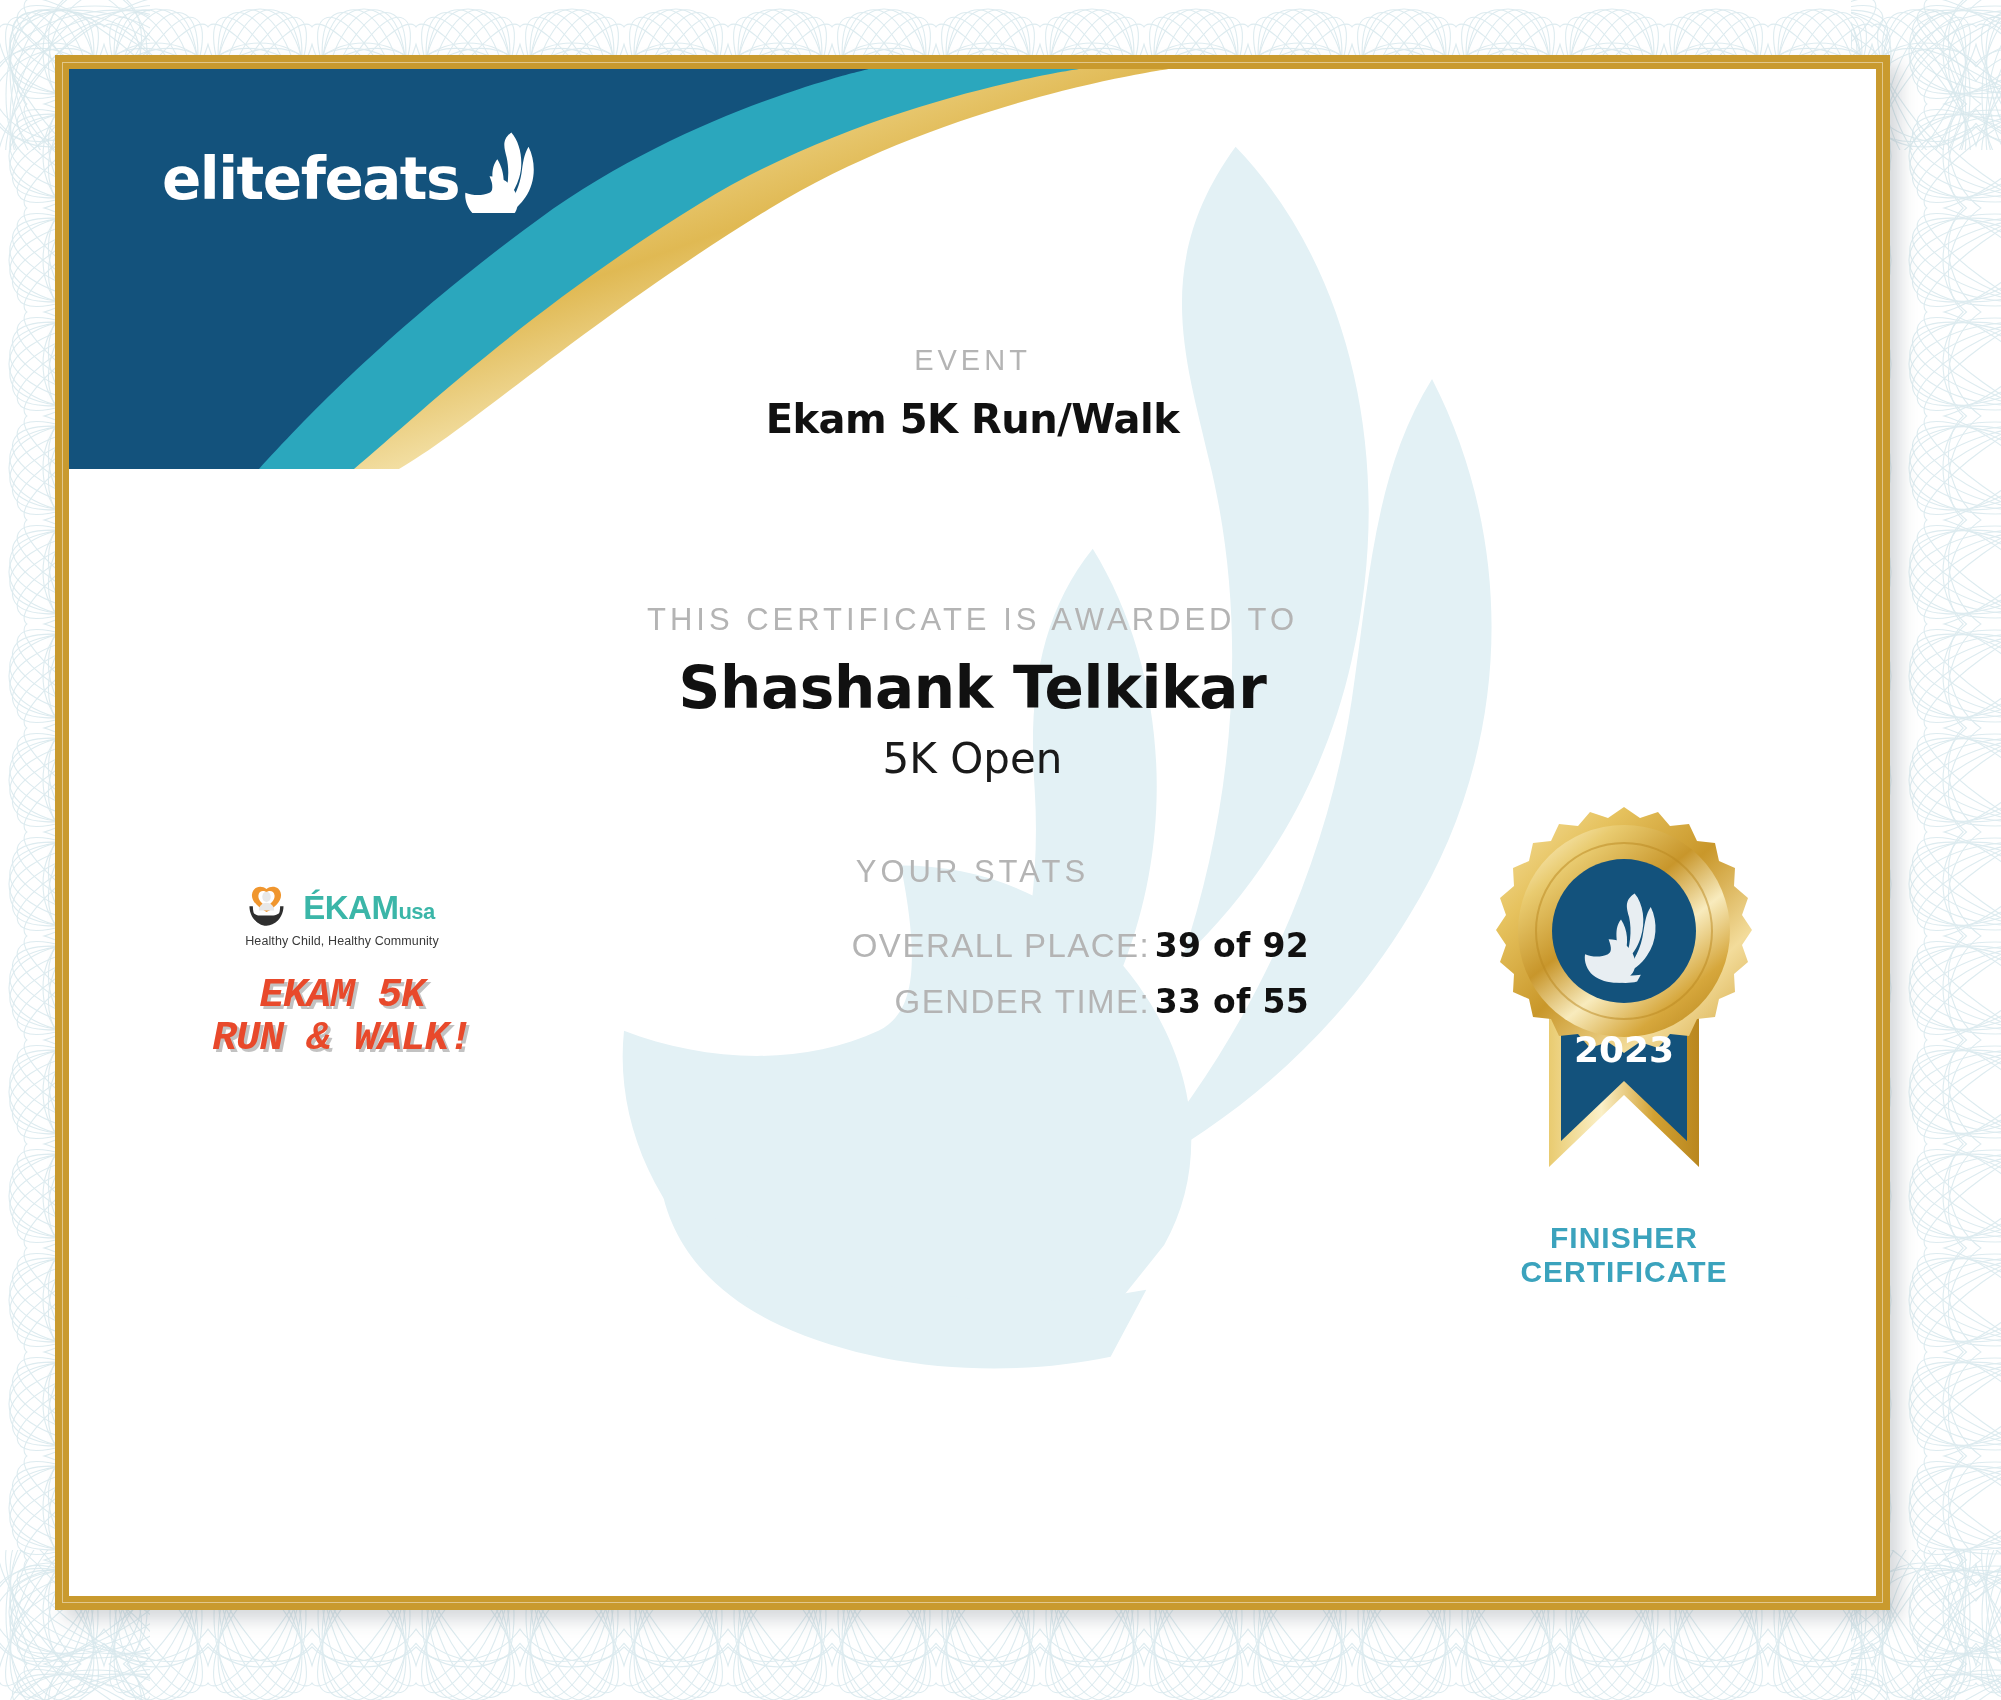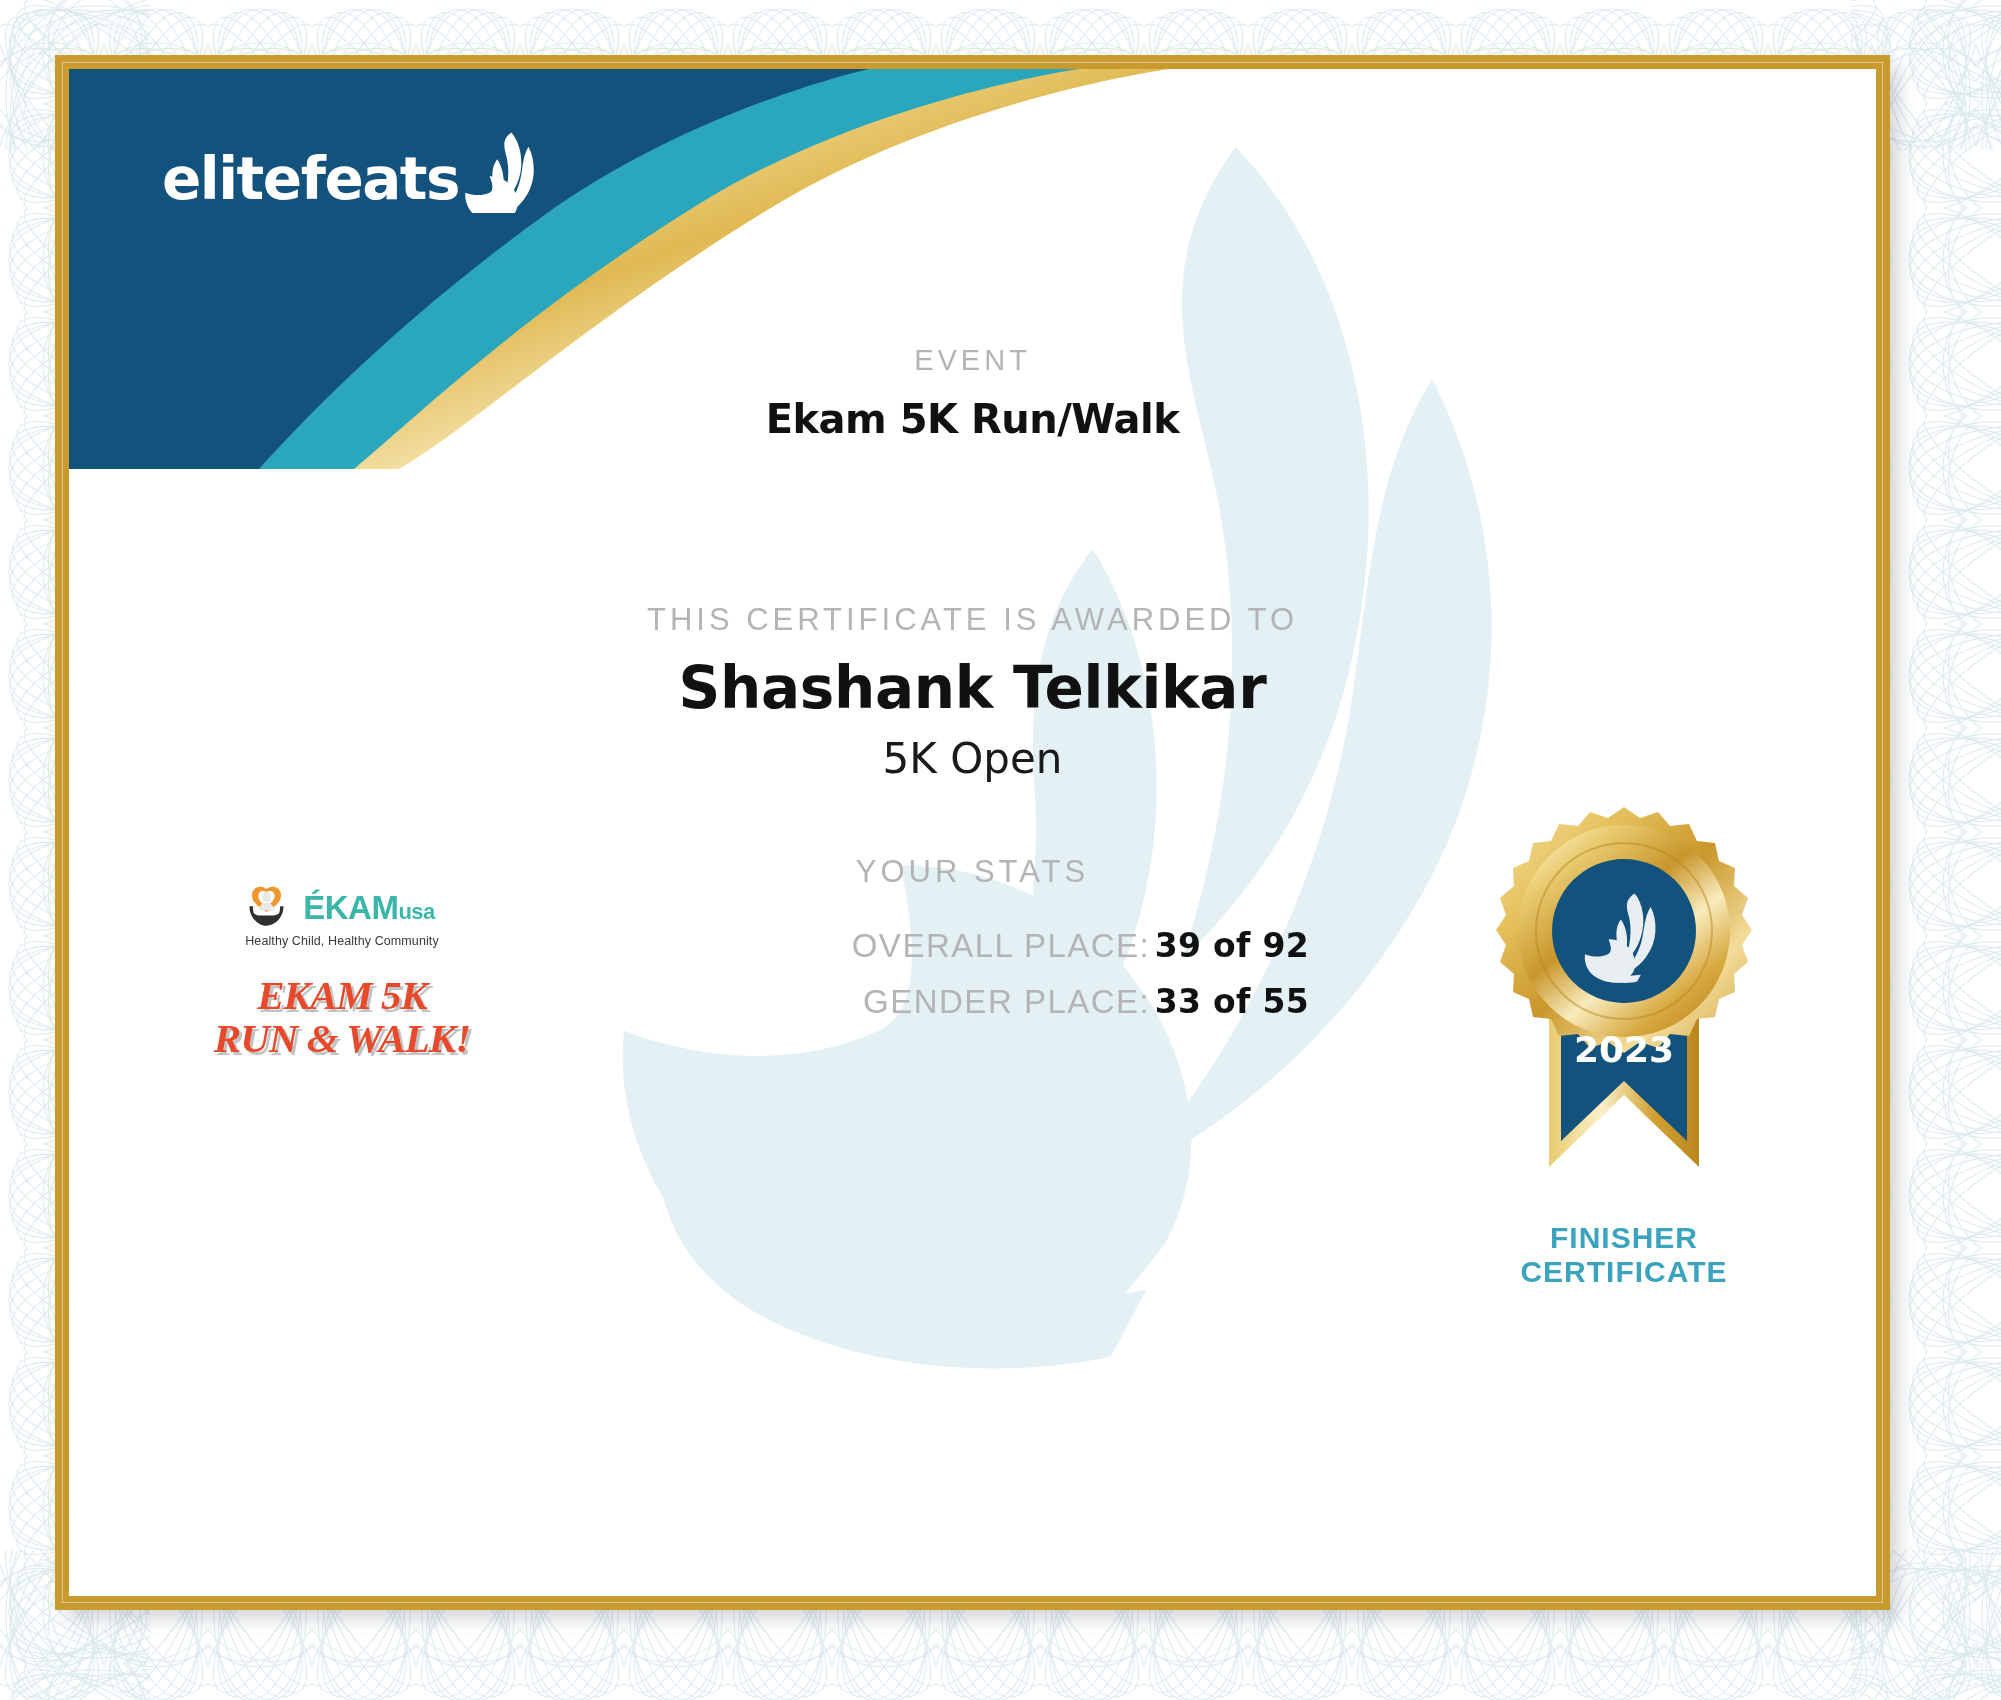--- a/index.html
+++ b/index.html
@@ -214,21 +214,21 @@
   }
   .ekam-tag {
     font-family: "Liberation Sans", sans-serif;
     font-size: 12.5px;
     color: #3a3a3a;
     margin-top: 4px;
     letter-spacing: 0.1px;
   }
   .ekam-event {
     margin-top: 26px;
-    font-family: Liberation Serif, serif;
+    font-family: Liberation Mono, monospace;
     font-size: 41px;
     font-weight: bold;
     font-style: italic;
     color: #e8492b;
     line-height: 1.04;
     letter-spacing: -1px;
     text-shadow: 3px 3px 0 rgba(120,120,120,0.45);
   }
 
   
@@ -363,21 +363,21 @@
       <div class="stats-block">
 
 
 
         <div class="stat-row">
           <span class="stat-label">OVERALL PLACE:</span>
           <span class="stat-value">39 of 92</span>
         </div>
 
         <div class="stat-row">
-          <span class="stat-label">GENDER PLACE:</span>
+          <span class="stat-label">GENDER TIME:</span>
           <span class="stat-value">33 of 55</span>
         </div>
       </div>
 
       <div class="sponsor">
         <div class="ekam-logo-row">
           <svg width="52" height="46" viewBox="0 0 60 54">
             <path d="M20 6 C14 1 4 3 3 12 C2 20 10 27 20 33 C30 27 38 20 37 12
                      C36 3 26 1 20 6 Z" fill="#f0962e"></path>
             <path d="M20 10 C17 7 11 8 10.5 13.5 C10 19 15 23 20 27

